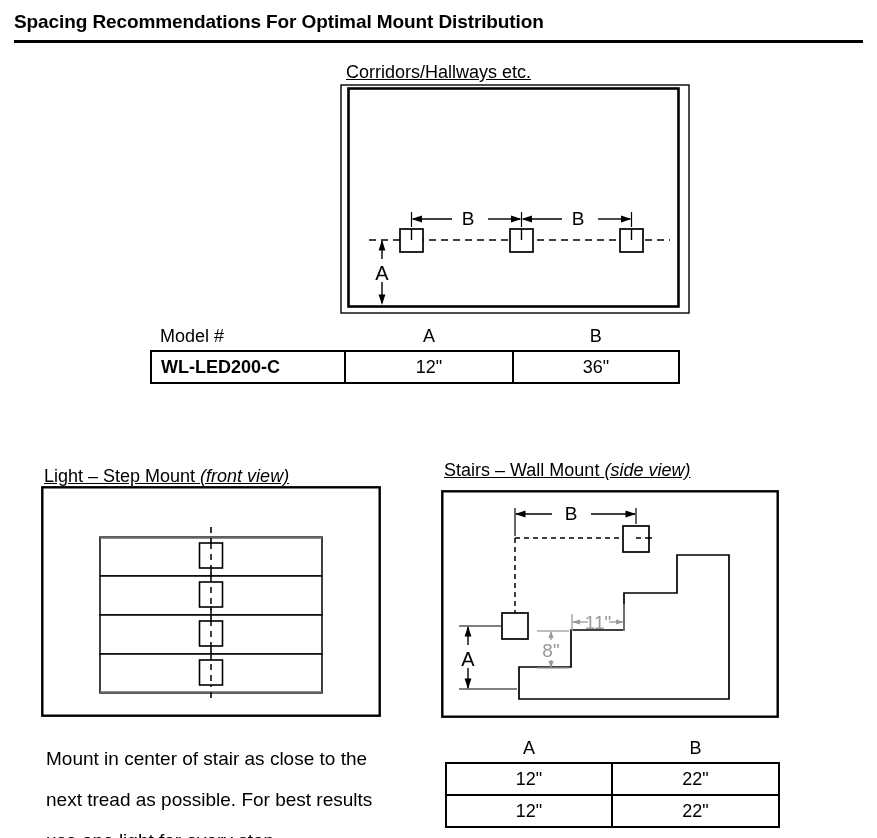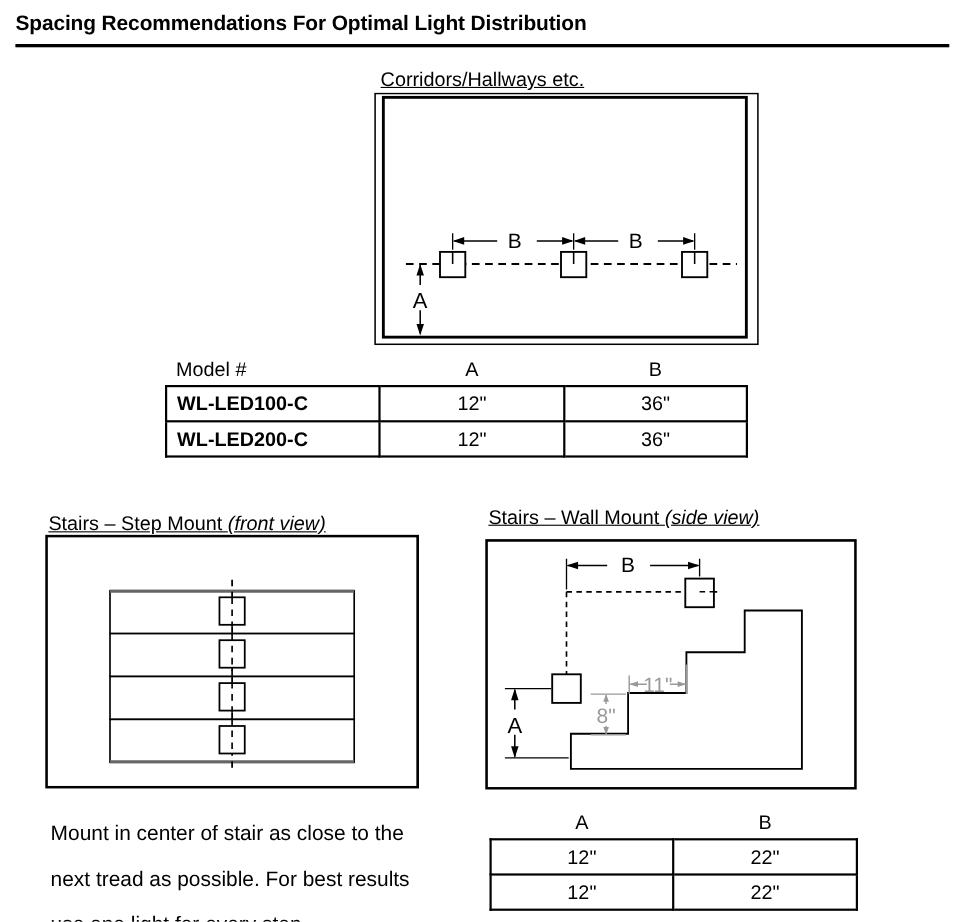--- a/index.html
+++ b/index.html
@@ -78,21 +78,21 @@
     left: 46px;
     top: 738px;
     width: 345px;
     font-size: 19px;
     line-height: 41px;
   }
 </style>
 </head>
 <body>
 
-<div id="page-title">Spacing Recommendations For Optimal Light Distribution</div>
+<div id="page-title">Spacing Recommendations For Optimal Mount Distribution</div>
 <div id="title-rule"></div>
 
 <div class="cap" style="left:346px; top:62px;">Corridors/Hallways etc.</div>
 
 <div class="svgwrap" style="left:340px; top:84px;">
   <svg width="350" height="230" viewBox="0 0 350 230" xmlns="http://www.w3.org/2000/svg">
 
     <rect x="1" y="1" width="348" height="228" fill="none" stroke="#000" stroke-width="1.4"></rect>
 
     <rect x="8.5" y="4.5" width="330" height="218" fill="none" stroke="#000" stroke-width="2.6"></rect>
@@ -150,34 +150,29 @@
     </colgroup>
   <thead>
     <tr>
       <th class="hdr" style="text-align:left; padding-left:9px;">Model #</th>
       <th class="hdr">A</th>
       <th class="hdr">B</th>
     </tr>
   </thead>
   <tbody>
     <tr>
-      <td class="model">WL-LED100-C</td>
-      <td>12"</td>
-      <td>36"</td>
-    </tr>
-    <tr>
       <td class="model">WL-LED200-C</td>
       <td>12"</td>
       <td>36"</td>
     </tr>
   </tbody>
 </table>
 
 <div class="cap" style="left:44px; top:466px;">
-  <span>Stairs – Step Mount </span><i>(front view)</i>
+  <span>Light – Step Mount </span><i>(front view)</i>
 </div>
 
 <div class="svgwrap" style="left:41px; top:486px;">
   <svg width="340" height="231" viewBox="0 0 340 231" xmlns="http://www.w3.org/2000/svg">
     <rect x="1.3" y="1.3" width="337.4" height="228.4" fill="none" stroke="#000" stroke-width="2.4"></rect>
 
     <g fill="#fff" stroke="#000" stroke-width="1.5">
       <rect x="59" y="51" width="222" height="39"></rect>
       <rect x="59" y="90" width="222" height="39"></rect>
       <rect x="59" y="129" width="222" height="39"></rect>

